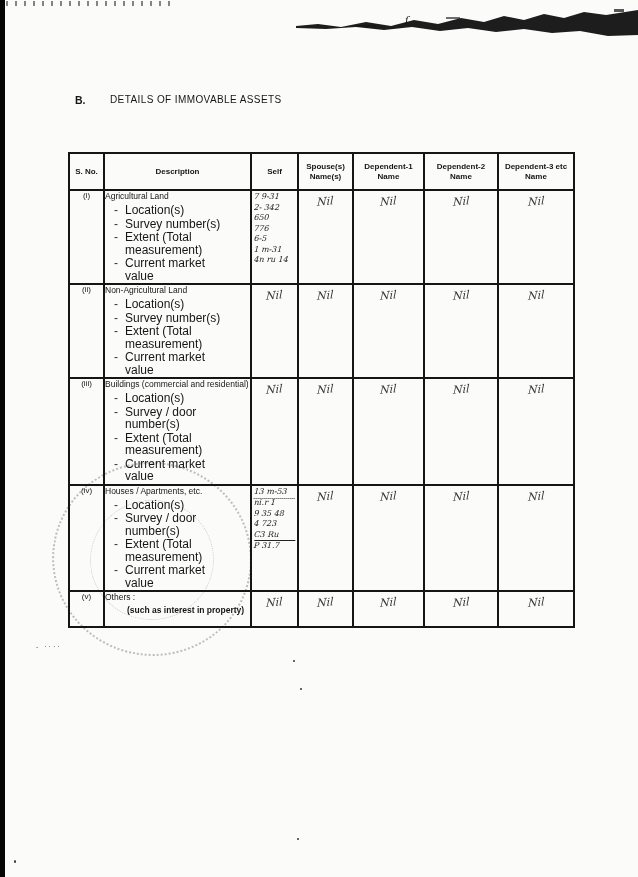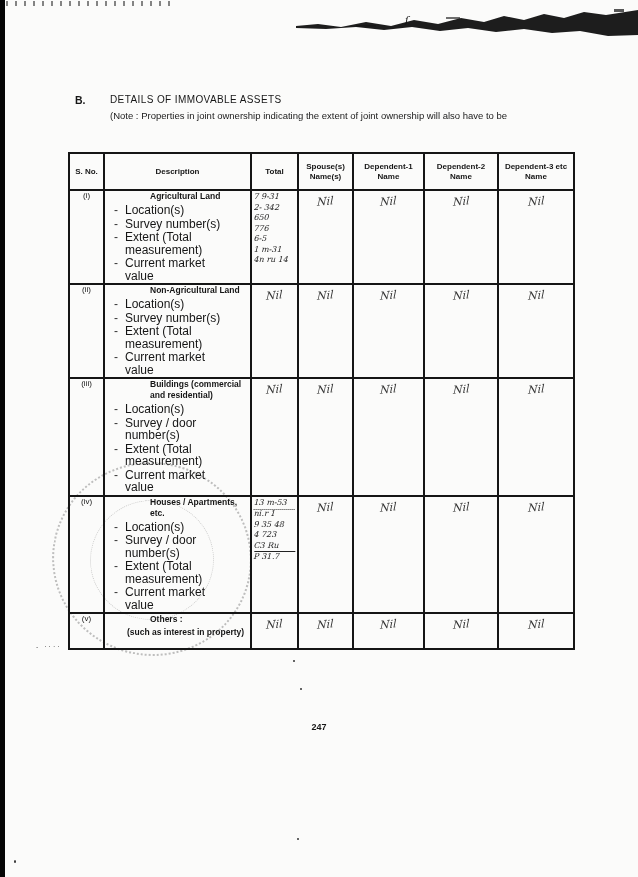--- a/index.html
+++ b/index.html
@@ -28,21 +28,21 @@
   .sec-label{position:absolute;left:75px;top:94px;font-size:10.5px;font-weight:bold;}
   .sec-title{position:absolute;left:110px;top:94px;font-size:10px;font-weight:normal;letter-spacing:.4px;}
   .note{position:absolute;left:110px;top:109px;width:478px;font-size:9.5px;line-height:13px;color:#1b1b1b;}
   
   table.assets{position:absolute;left:68px;top:152px;border-collapse:collapse;table-layout:fixed;}
   table.assets th,table.assets td{border:2px solid #151515;vertical-align:top;padding:0;}
   table.assets th{font-size:8px;font-weight:bold;text-align:center;vertical-align:middle;
     padding:2px 1px;line-height:10px;}
   td.sno{font-size:8px;text-align:center;padding-top:4px;}
   td.desc{padding:3px 2px 2px 6px;}
-  .row-title{font-size:8.5px;font-weight:bold;line-height:11px;margin-bottom:2px;margin-left:45px;}
+  .row-title{font-size:8.5px;font-weight:normal;line-height:11px;margin-bottom:2px;}
   .row-subtitle{font-size:8.5px;font-weight:bold;line-height:11px;margin-left:22px;}
   ul.sub-items{list-style:none;margin:1px 0 0 0;padding:0 0 0 20px;width:112px;}
   ul.sub-items li{position:relative;font-size:12px;line-height:12.5px;margin-bottom:1px;}
   ul.sub-items li::before{content:"-";position:absolute;left:-11px;top:0;color:#333;}
   td.val{text-align:center;vertical-align:middle;}
   
   .hw{font-family:"DejaVu Serif",serif;font-style:italic;color:#1c1c1c;}
   .nil{display:inline-block;font-size:11px;transform:rotate(-5deg) skewX(-6deg);opacity:.9;}
   .hw-lines{padding:1px 2px;text-align:left;}
   .hw-line{font-size:8px;line-height:10.5px;white-space:nowrap;transform:skewX(-4deg);}
@@ -69,38 +69,37 @@
   <span class="speck" style="left:300px;top:688px;width:2px;height:2px;"></span>
   <span class="speck" style="left:297px;top:838px;width:2px;height:2px;"></span>
   <span class="speck" style="left:14px;top:860px;width:2px;height:3px;"></span>
 
   <div class="stamp-outer"></div>
   <div class="stamp-inner"></div>
 
   <div class="sec-label">B.</div>
   <div class="sec-title">DETAILS OF IMMOVABLE ASSETS</div>
   <div class="note">
-    <div>(Note : Properties in joint ownership indicating the extent of joint ownership will also have to be</div>
   </div>
 
   <table class="assets">
     <colgroup>
       <col style="width:35px">
         <col style="width:147px">
         <col style="width:47px">
       <col style="width:55px">
         <col style="width:71px">
         <col style="width:74px">
         <col style="width:76px">
     </colgroup>
     <thead>
       <tr style="height:37px">
         <th>S. No.</th>
         <th>Description</th>
-        <th>Total</th>
+        <th>Self</th>
         <th>Spouse(s) Name(s)</th>
         <th>Dependent-1 Name</th>
         <th>Dependent-2 Name</th>
         <th>Dependent-3 etc Name</th>
       </tr>
     </thead>
     <tbody>
 
       <tr style="height:85px">
         <td class="sno">(i)</td>
@@ -201,15 +200,14 @@
         </td>
         <td class="val"><span class="hw nil">Nil</span></td>
         <td class="val"><span class="hw nil">Nil</span></td>
         <td class="val"><span class="hw nil">Nil</span></td>
         <td class="val"><span class="hw nil">Nil</span></td>
         <td class="val"><span class="hw nil">Nil</span></td>
       </tr>
     </tbody>
   </table>
 
-  <div class="page-number">247</div>
 
 </div>
 
 </body></html>

